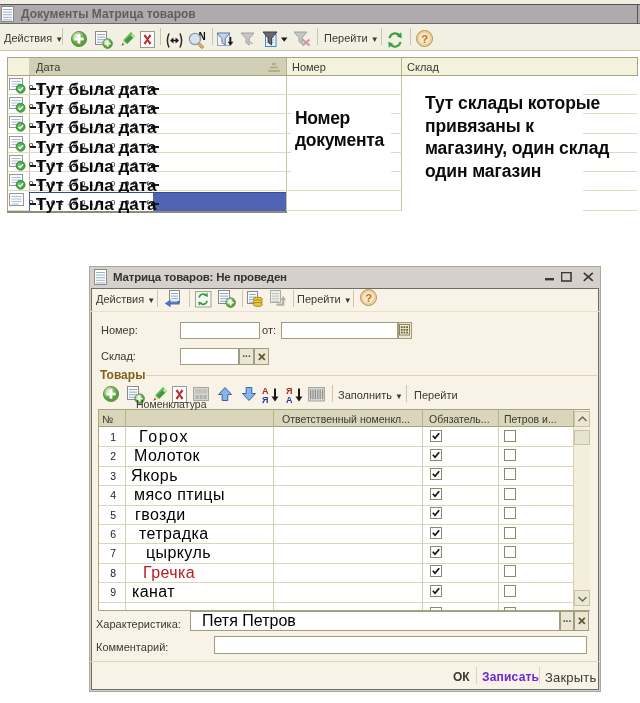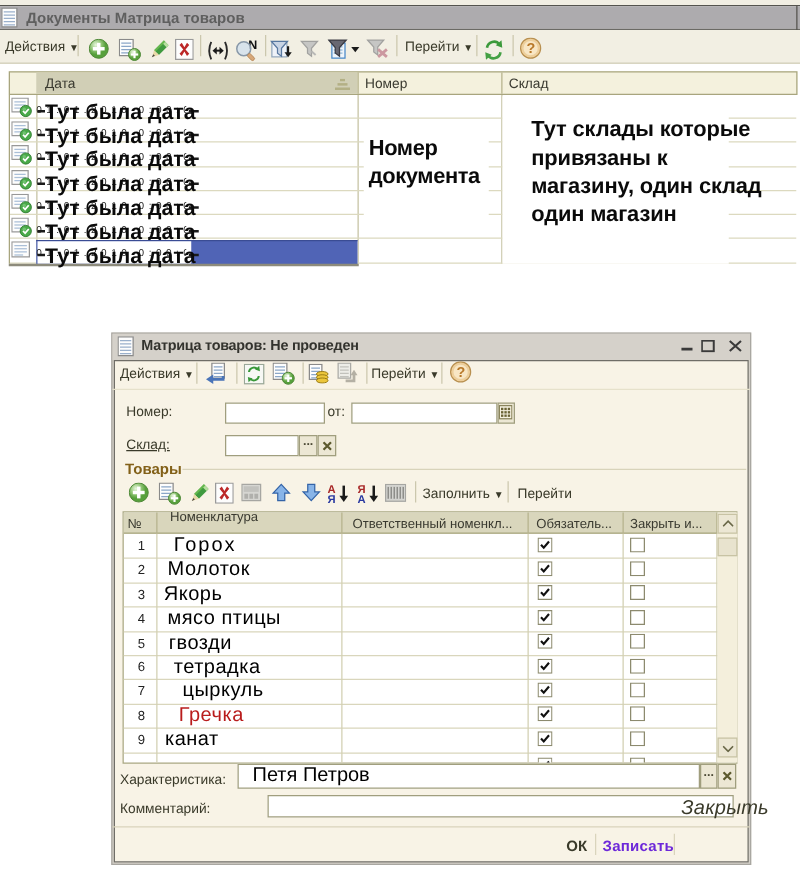--- a/index.html
+++ b/index.html
@@ -331,21 +331,21 @@
     <rect x="1.8" y="2.2" width="1.9" height="1.9" fill="#6b6436"></rect>
     <rect x="4.5" y="2.2" width="1.9" height="1.9" fill="#6b6436"></rect>
     <rect x="7.2" y="2.2" width="1.9" height="1.9" fill="#6b6436"></rect>
     <rect x="1.8" y="4.9" width="1.9" height="1.9" fill="#6b6436"></rect>
     <rect x="4.5" y="4.9" width="1.9" height="1.9" fill="#6b6436"></rect>
     <rect x="7.2" y="4.9" width="1.9" height="1.9" fill="#6b6436"></rect>
     <rect x="1.8" y="7.6000000000000005" width="1.9" height="1.9" fill="#6b6436"></rect>
     <rect x="4.5" y="7.6000000000000005" width="1.9" height="1.9" fill="#6b6436"></rect>
     <rect x="7.2" y="7.6000000000000005" width="1.9" height="1.9" fill="#6b6436"></rect>
   </svg>
-<div style="position:absolute;left:101px;top:350px;font-size:11px;color:#3a3a2a;text-decoration:underline;">Склад:</div>
+<div style="position:absolute;left:101px;top:350px;font-size:11px;color:#3a3a2a;">Склад:</div>
 <div style="position:absolute;left:180px;top:348px;width:59px;height:17px;background:#fff;border:1px solid #a09e7e;"></div>
 <div style="position:absolute;left:239px;top:348px;width:15px;height:17px;background:#ece7d4;border:1px solid #a09e7e;font-size:10px;font-weight:bold;color:#4c4a36;text-align:center;line-height:9px;">...</div>
 <div style="position:absolute;left:254px;top:348px;width:15px;height:17px;background:#ece7d4;border:1px solid #a09e7e;"></div>
 <svg style="position:absolute;left:258px;top:353px" width="8" height="8">
     <path d="M0.8 0.8 L6.8 6.8 M6.8 0.8 L0.8 6.8" stroke="#5c5a2e" stroke-width="1.8"></path>
   </svg>
 <div style="position:absolute;left:100px;top:368px;font-size:12px;font-weight:bold;color:#826018;">Товары</div>
 <div style="position:absolute;left:146px;top:375px;width:451px;height:1px;background:#d8d3ba;"></div>
 <svg style="position:absolute;left:103px;top:386px" width="17" height="17">
     <defs>
@@ -428,24 +428,24 @@
 <div style="position:absolute;left:406px;top:385px;width:1px;height:17px;background:#cbc7ad;"></div>
 <div style="position:absolute;left:414px;top:389px;font-size:11px;color:#3a3a2a;">Перейти</div>
 <div style="position:absolute;left:98px;top:409px;width:492px;height:202px;background:#fff;border:1px solid #a8a57e;"></div>
 <div style="position:absolute;left:99px;top:410px;width:490px;height:17px;background:#d9d6bc;border-bottom:1px solid #a8a57e;"></div>
 <div style="position:absolute;left:125px;top:410px;width:1px;height:17px;background:#b5b28c;"></div>
 <div style="position:absolute;left:273px;top:410px;width:1px;height:17px;background:#b5b28c;"></div>
 <div style="position:absolute;left:422px;top:410px;width:1px;height:17px;background:#b5b28c;"></div>
 <div style="position:absolute;left:498px;top:410px;width:1px;height:17px;background:#b5b28c;"></div>
 <div style="position:absolute;left:573px;top:410px;width:1px;height:17px;background:#b5b28c;"></div>
 <div style="position:absolute;left:102px;top:413px;font-size:10.5px;color:#3a3a30;">№</div>
-<div style="position:absolute;left:136px;top:408px;font-size:10.5px;color:#3a3a30;">Номенклатура</div>
+<div style="position:absolute;left:136px;top:398px;font-size:10.5px;color:#3a3a30;">Номенклатура</div>
 <div style="position:absolute;left:282px;top:413px;font-size:10.5px;color:#3a3a30;white-space:nowrap;">Ответственный номенкл...</div>
 <div style="position:absolute;left:429px;top:413px;font-size:10.5px;color:#3a3a30;white-space:nowrap;">Обязатель...</div>
-<div style="position:absolute;left:504px;top:413px;font-size:10.5px;color:#3a3a30;white-space:nowrap;">Закрыть и...</div>
+<div style="position:absolute;left:504px;top:413px;font-size:10.5px;color:#3a3a30;white-space:nowrap;">Петров и...</div>
 <div style="position:absolute;left:99px;top:446px;width:475px;height:1px;background:#d9d6bc;"></div>
 <div style="position:absolute;left:99px;top:431px;width:17px;text-align:right;font-size:10.5px;color:#222;">1</div>
 <div style="position:absolute;left:139px;top:427px;font-size:16px;color:#000;white-space:nowrap;letter-spacing:1.6px;line-height:19px;">Горох</div>
 <svg style="position:absolute;left:430px;top:430px" width="12" height="12">
     <rect x="0.5" y="0.5" width="11" height="11" fill="#fff" stroke="#8c8a6e" stroke-width="1"></rect>
     <path d="M2.8 5.8 L5 8.2 L9.2 3.2" stroke="#111" stroke-width="1.7" fill="none"></path>
   </svg>
 <svg style="position:absolute;left:504px;top:430px" width="12" height="12">
     <rect x="0.5" y="0.5" width="11" height="11" fill="#fff" stroke="#8c8a6e" stroke-width="1"></rect>
   </svg>
@@ -559,12 +559,12 @@
 <svg style="position:absolute;left:578px;top:617px" width="8" height="8">
     <path d="M0.8 0.8 L6.8 6.8 M6.8 0.8 L0.8 6.8" stroke="#5c5a2e" stroke-width="1.8"></path>
   </svg>
 <div style="position:absolute;left:96px;top:641px;font-size:11px;color:#3a3a2a;">Комментарий:</div>
 <div style="position:absolute;left:214px;top:636px;width:373px;height:18px;background:#fff;border:1px solid #a09e7e;"></div>
 <div style="position:absolute;left:90px;top:661px;width:510px;height:1px;background:#d9d4bc;"></div>
 <div style="position:absolute;left:453px;top:670px;font-size:12px;font-weight:bold;color:#3a3a2a;">ОК</div>
 <div style="position:absolute;left:476px;top:667px;width:1px;height:17px;background:#d9d4bc;"></div>
 <div style="position:absolute;left:482px;top:670px;font-size:12px;color:#6d28d9;letter-spacing:0.2px;font-weight:bold;">Записать</div>
 <div style="position:absolute;left:539px;top:667px;width:1px;height:17px;background:#d9d4bc;"></div>
-<div style="position:absolute;left:545px;top:638px;font-size:16px;color:#3a3a2a;letter-spacing:0.2px;font-style:italic;">Закрыть</div>
+<div style="position:absolute;left:545px;top:670px;font-size:13px;color:#3a3a2a;letter-spacing:0.2px;">Закрыть</div>
 </body></html>

